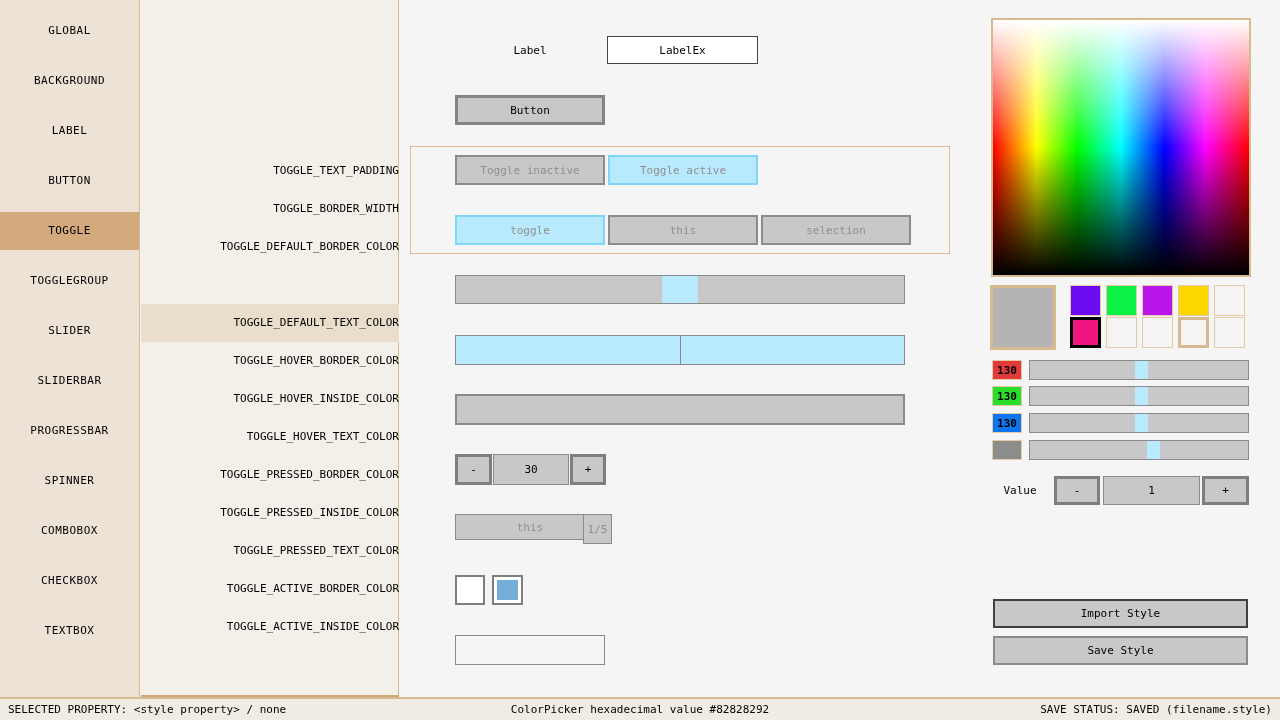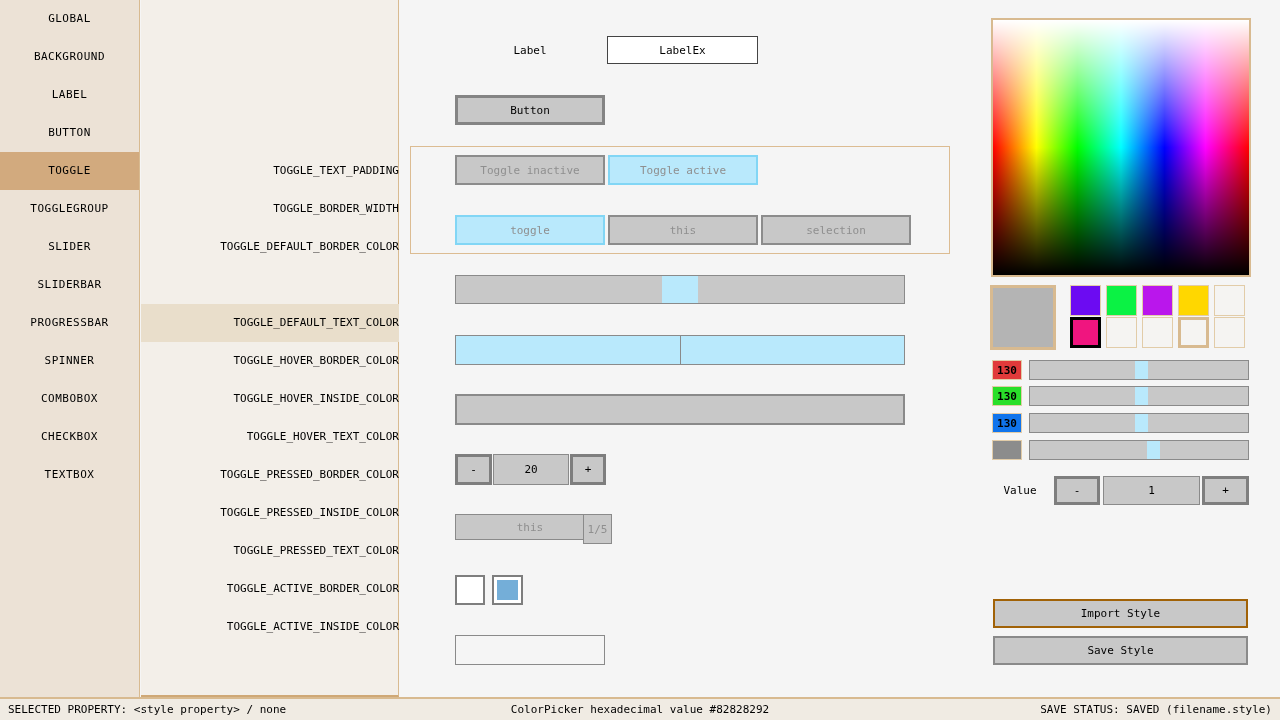--- a/index.html
+++ b/index.html
@@ -3,21 +3,21 @@
 <meta charset="utf-8">
 <style>
   * { margin:0; padding:0; box-sizing:border-box; }
   html,body { width:1280px; height:720px; }
   body { font-family:"DejaVu Sans Mono", monospace; font-size:11px; color:#000; background:#F5F5F5; overflow:hidden; }
   .app { position:relative; width:1280px; height:720px; }
   .abs { position:absolute; }
 
   
   .sidebar { position:absolute; left:0; top:0; width:140px; height:697px; background:#ECE2D6; border-right:1px solid #D8BA90; }
-  .side-item { height:38px; line-height:38px; text-align:center; letter-spacing:0.5px; cursor:pointer; }
+  .side-item { height:38px; line-height:38px; text-align:center; letter-spacing:0.5px; cursor:pointer;margin-top:12px; }
   .side-item.selected { background:#D2AA7E; }
 
   
   .props { position:absolute; left:141px; top:0; width:258px; height:697px; background:#F3EFE9; border-right:1px solid #D8BA90; border-bottom:2px solid #CFA876; }
   .prop-item { position:absolute; left:0; width:258px; height:38px; line-height:38px; text-align:right; cursor:pointer; }
   .prop-item.selected { background:#E9DECB; }
 
   
   .gray-fill { background:#C8C8C8; }
   .blue-fill { background:#B9E9FC; }
@@ -99,21 +99,21 @@
       <div class="abs blue-fill" style="left:206px;top:0;width:36px;height:27px"></div>
     </div>
 
     <div class="abs blue-fill b1" style="left:455px;top:335px;width:450px;height:30px">
       <div class="abs" style="left:224px;top:0;width:1px;height:28px;background:#8A8A8A"></div>
     </div>
 
     <div class="abs gray-fill" style="left:455px;top:394px;width:450px;height:31px;border:2px solid #8A8A8A"></div>
 
     <div class="abs center-txt gray-fill b3" style="left:455px;top:454px;width:37px;height:31px">-</div>
-    <div class="abs center-txt gray-fill b1" style="left:493px;top:454px;width:76px;height:31px">20</div>
+    <div class="abs center-txt gray-fill b1" style="left:493px;top:454px;width:76px;height:31px">30</div>
     <div class="abs center-txt gray-fill b3" style="left:570px;top:454px;width:36px;height:31px">+</div>
 
     <div class="abs center-txt gray-fill b1 gray-txt" style="left:455px;top:514px;width:150px;height:26px">this</div>
     <div class="abs center-txt gray-fill b1 gray-txt" style="left:583px;top:514px;width:29px;height:30px">1/5</div>
 
     <div class="abs" style="left:455px;top:575px;width:30px;height:30px;background:#fff;border:2px solid #7E7E7E"></div>
     <div class="abs" style="left:492px;top:575px;width:31px;height:30px;background:#fff;border:2px solid #7E7E7E">
       <div class="abs" style="left:3px;top:3px;width:21px;height:20px;background:#74AED8"></div>
     </div>
 
@@ -154,21 +154,21 @@
     <div class="chan-label" style="left: 992px; top: 440px; background: rgb(140, 140, 140);"></div>
     <div class="chan-track" style="left:1029px;top:440px">
         <div class="track-handle" style="left: 117px;"></div>
       </div>
 
     <div class="abs center-txt" style="left:990px;top:483px;width:60px;height:14px">Value</div>
     <div class="abs center-txt gray-fill b3" style="left:1054px;top:476px;width:46px;height:29px">-</div>
     <div class="abs center-txt gray-fill b1" style="left:1103px;top:476px;width:97px;height:29px">1</div>
     <div class="abs center-txt gray-fill b3" style="left:1202px;top:476px;width:47px;height:29px">+</div>
 
-    <div class="abs center-txt gray-fill" style="left:993px;top:599px;width:255px;height:29px;border:2px solid #a16207">Import Style</div>
+    <div class="abs center-txt gray-fill" style="left:993px;top:599px;width:255px;height:29px;border:2px solid #404040">Import Style</div>
     <div class="abs center-txt gray-fill" style="left:993px;top:636px;width:255px;height:29px;border:2px solid #8A8A8A">Save Style</div>
   </aside>
 
   <footer class="statusbar">
     <span style="left:8px">SELECTED PROPERTY: &lt;style property&gt; / none</span>
     <span style="left:50%;transform:translateX(-50%)">ColorPicker hexadecimal value #82828292</span>
     <span style="right:8px">SAVE STATUS: SAVED (filename.style)</span>
   </footer>
 
 </div>

